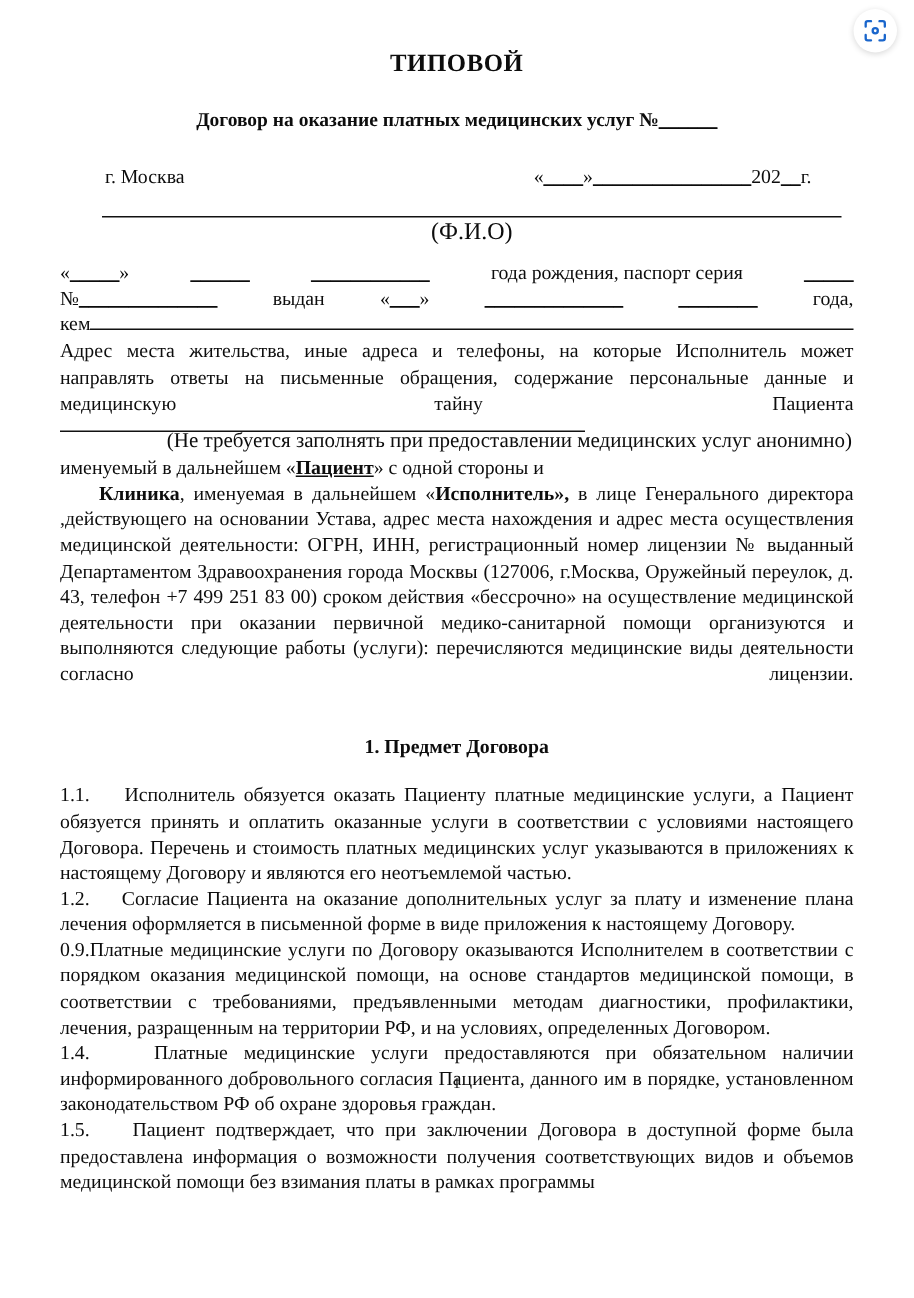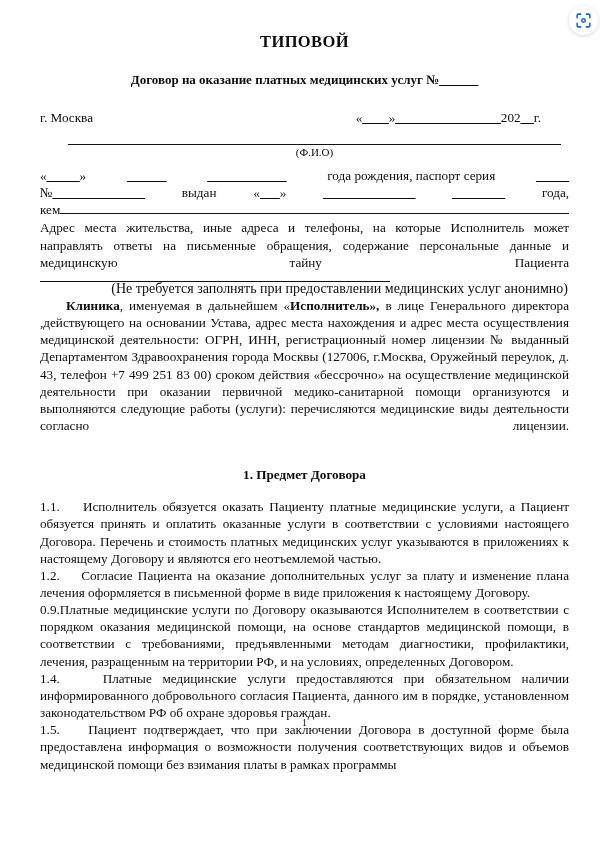--- a/index.html
+++ b/index.html
@@ -58,40 +58,41 @@
     margin: 0;
     padding-top: 20px;
     white-space: nowrap;
   }
 
   .row-city {
     display: flex;
     align-items: center;
     font-size: 13.2px;
     padding-top: 22px;
+    margin-left: 30px;
   }
   .row-city .city { white-space: nowrap; }
   .row-city .date {
     margin-left: auto;
     white-space: nowrap;
     padding-right: 28px;
   }
 
   .fio-wrap {
     padding-top: 18px;
     padding-left: 28px;
     padding-right: 8px;
   }
   .fio-rule {
     border-bottom: 1px solid #111;
     height: 0;
   }
   .fio-label {
     text-align: center;
-    font-size: 11px;
+    font-size: 16px;
     padding-top: 1px;
   }
 
   p.just {
     font-size: 13.2px;
     line-height: 1.30;
     text-align: justify;
     text-align-last: justify;
     margin: 0;
     hyphens: none;
@@ -237,20 +238,23 @@
     </div>
   </div>
 
   <div class="addr-block">
     <p class="just">Адрес места жительства, иные адреса и телефоны, на которые Исполнитель может направлять ответы на письменные обращения, содержание персональные данные и медицинскую&nbsp;&nbsp;&nbsp;&nbsp;&nbsp;&nbsp;&nbsp;&nbsp;&nbsp;&nbsp;&nbsp;&nbsp;&nbsp;&nbsp;&nbsp;&nbsp;&nbsp;&nbsp;&nbsp;&nbsp;&nbsp;&nbsp;&nbsp;&nbsp;&nbsp;&nbsp;&nbsp;&nbsp;&nbsp;&nbsp;&nbsp;&nbsp; тайну&nbsp;&nbsp;&nbsp;&nbsp;&nbsp;&nbsp;&nbsp;&nbsp;&nbsp;&nbsp;&nbsp;&nbsp;&nbsp;&nbsp;&nbsp;&nbsp;&nbsp;&nbsp;&nbsp;&nbsp;&nbsp;&nbsp;&nbsp;&nbsp;&nbsp;&nbsp;&nbsp;&nbsp;&nbsp;&nbsp;&nbsp;&nbsp;&nbsp;&nbsp;&nbsp;&nbsp; Пациента</p>
     <div class="addr-rule"></div>
   </div>
 
   <div class="note">(Не требуется заполнять при предоставлении медицинских услуг анонимно)</div>
 
+  <div class="named-line">
+    <span>именуемый в дальнейшем «</span><b class="underlined">Пациент</b><span>» с одной стороны и</span>
+  </div>
 
   <p class="just indent"><b>Клиника</b><span>, именуемая в дальнейшем «</span><b class="underlined">Исполнитель»,</b><span> в лице Генерального директора ,действующего на основании Устава, адрес места нахождения и адрес места осуществления медицинской деятельности: ОГРН, ИНН, регистрационный номер лицензии № выданный Департаментом Здравоохранения города Москвы (127006, г.Москва, Оружейный переулок, д. 43, телефон +7 499 251 83 00) сроком действия «бессрочно» на осуществление медицинской деятельности при оказании первичной медико-санитарной помощи организуются и выполняются следующие работы (услуги): перечисляются медицинские виды деятельности согласно лицензии.</span></p>
 
   <div class="gap-lg"></div>
 
 
   <div class="gap-sm"></div>
 
   <h3 class="section-title">1.  Предмет Договора</h3>
 

